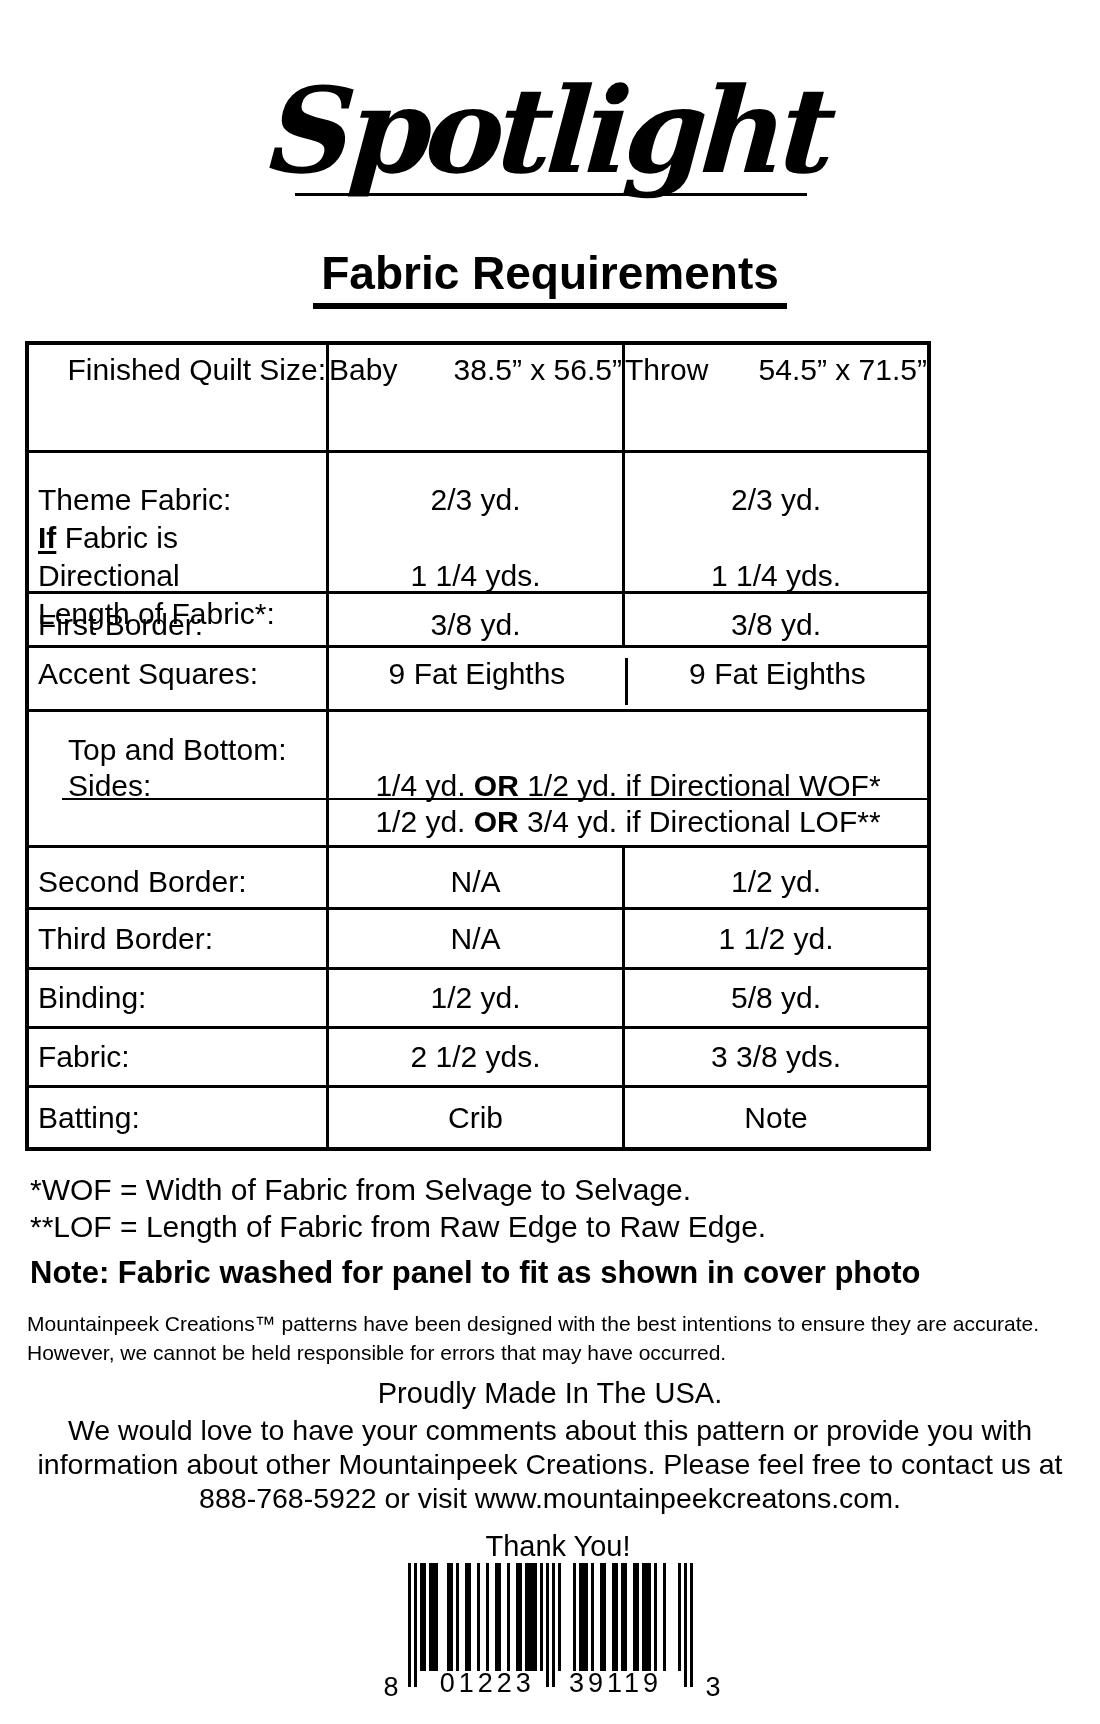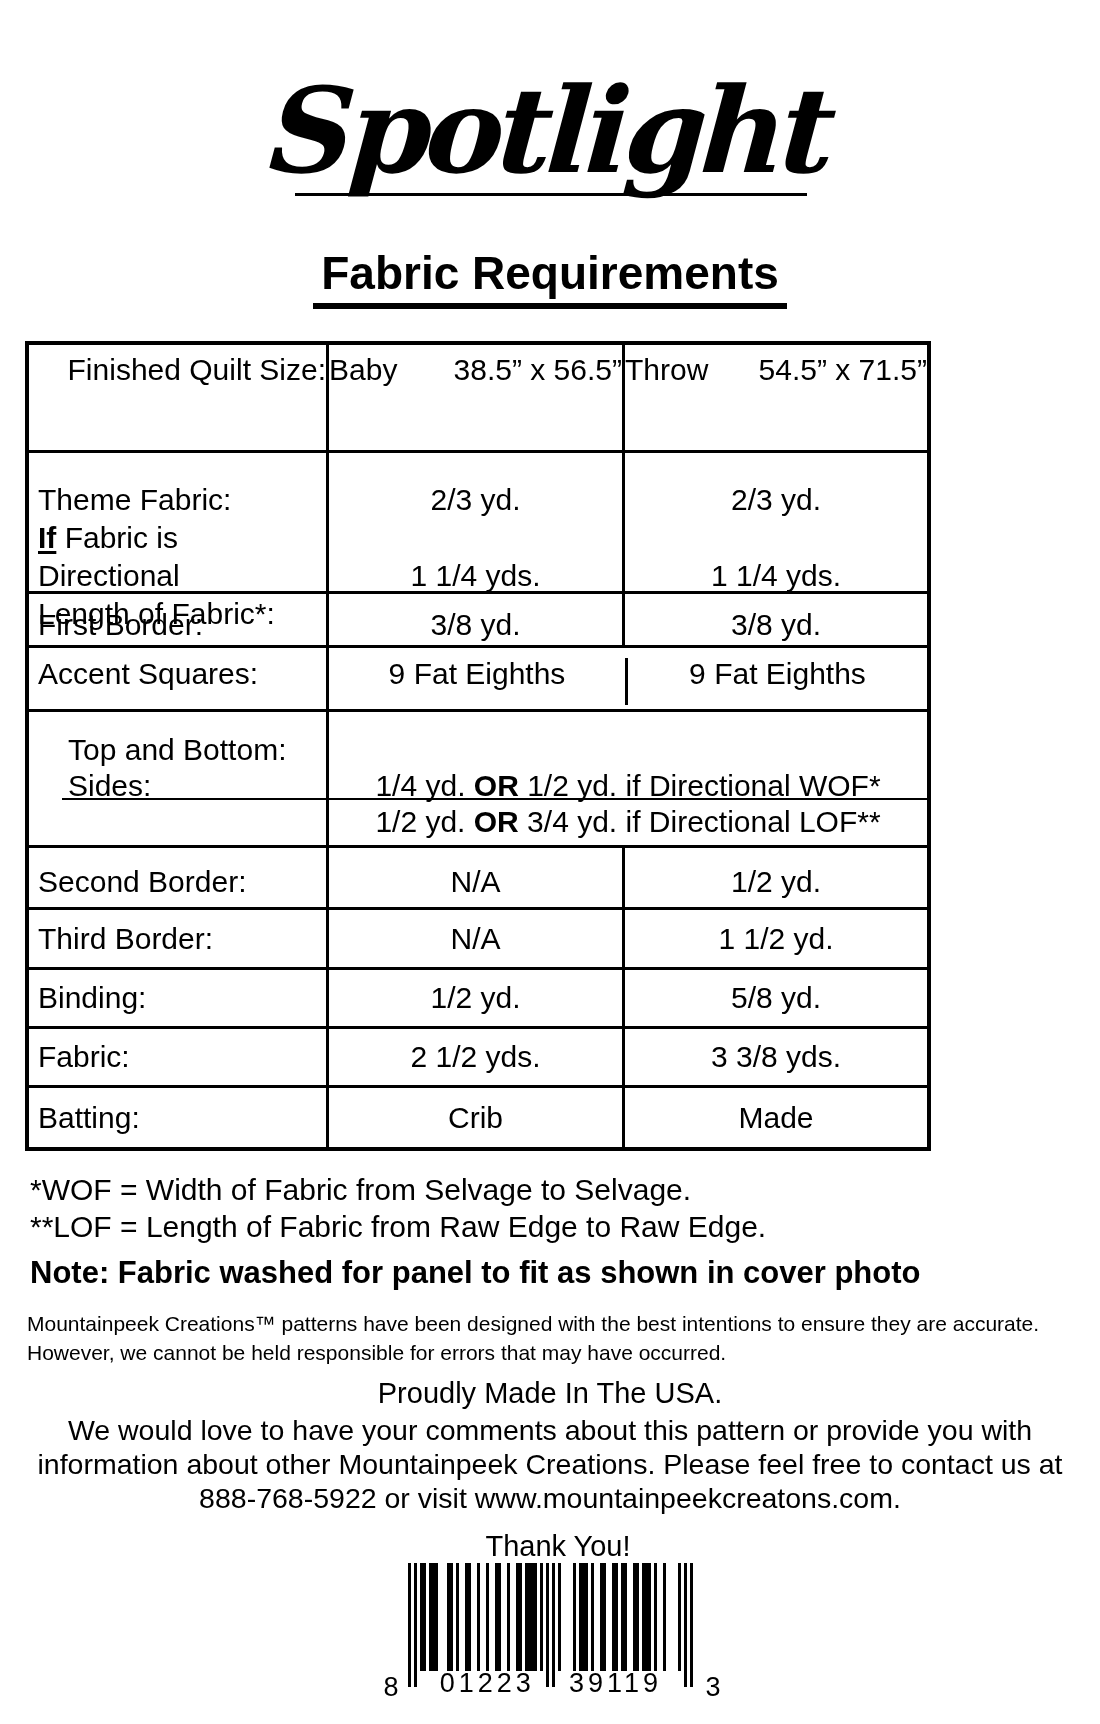--- a/index.html
+++ b/index.html
@@ -177,21 +177,21 @@
 
     <div class="row r9 rc">
       <div class="c-label cell">Fabric:</div>
       <div class="c-val cell">2 1/2 yds.</div>
       <div class="c-val2 cell">3 3/8 yds.</div>
     </div>
 
     <div class="row r10 rc">
       <div class="c-label cell">Batting:</div>
       <div class="c-val cell">Crib</div>
-      <div class="c-val2 cell">Made</div>
+      <div class="c-val2 cell">Note</div>
     </div>
 
   </div>
 
   <div class="footnotes">
     <div>*WOF = Width of Fabric from Selvage to Selvage.</div>
     <div>**LOF = Length of Fabric from Raw Edge to Raw Edge.</div>
   </div>
 
   <div class="note">Note: Fabric washed for panel to fit as shown in cover photo</div>

